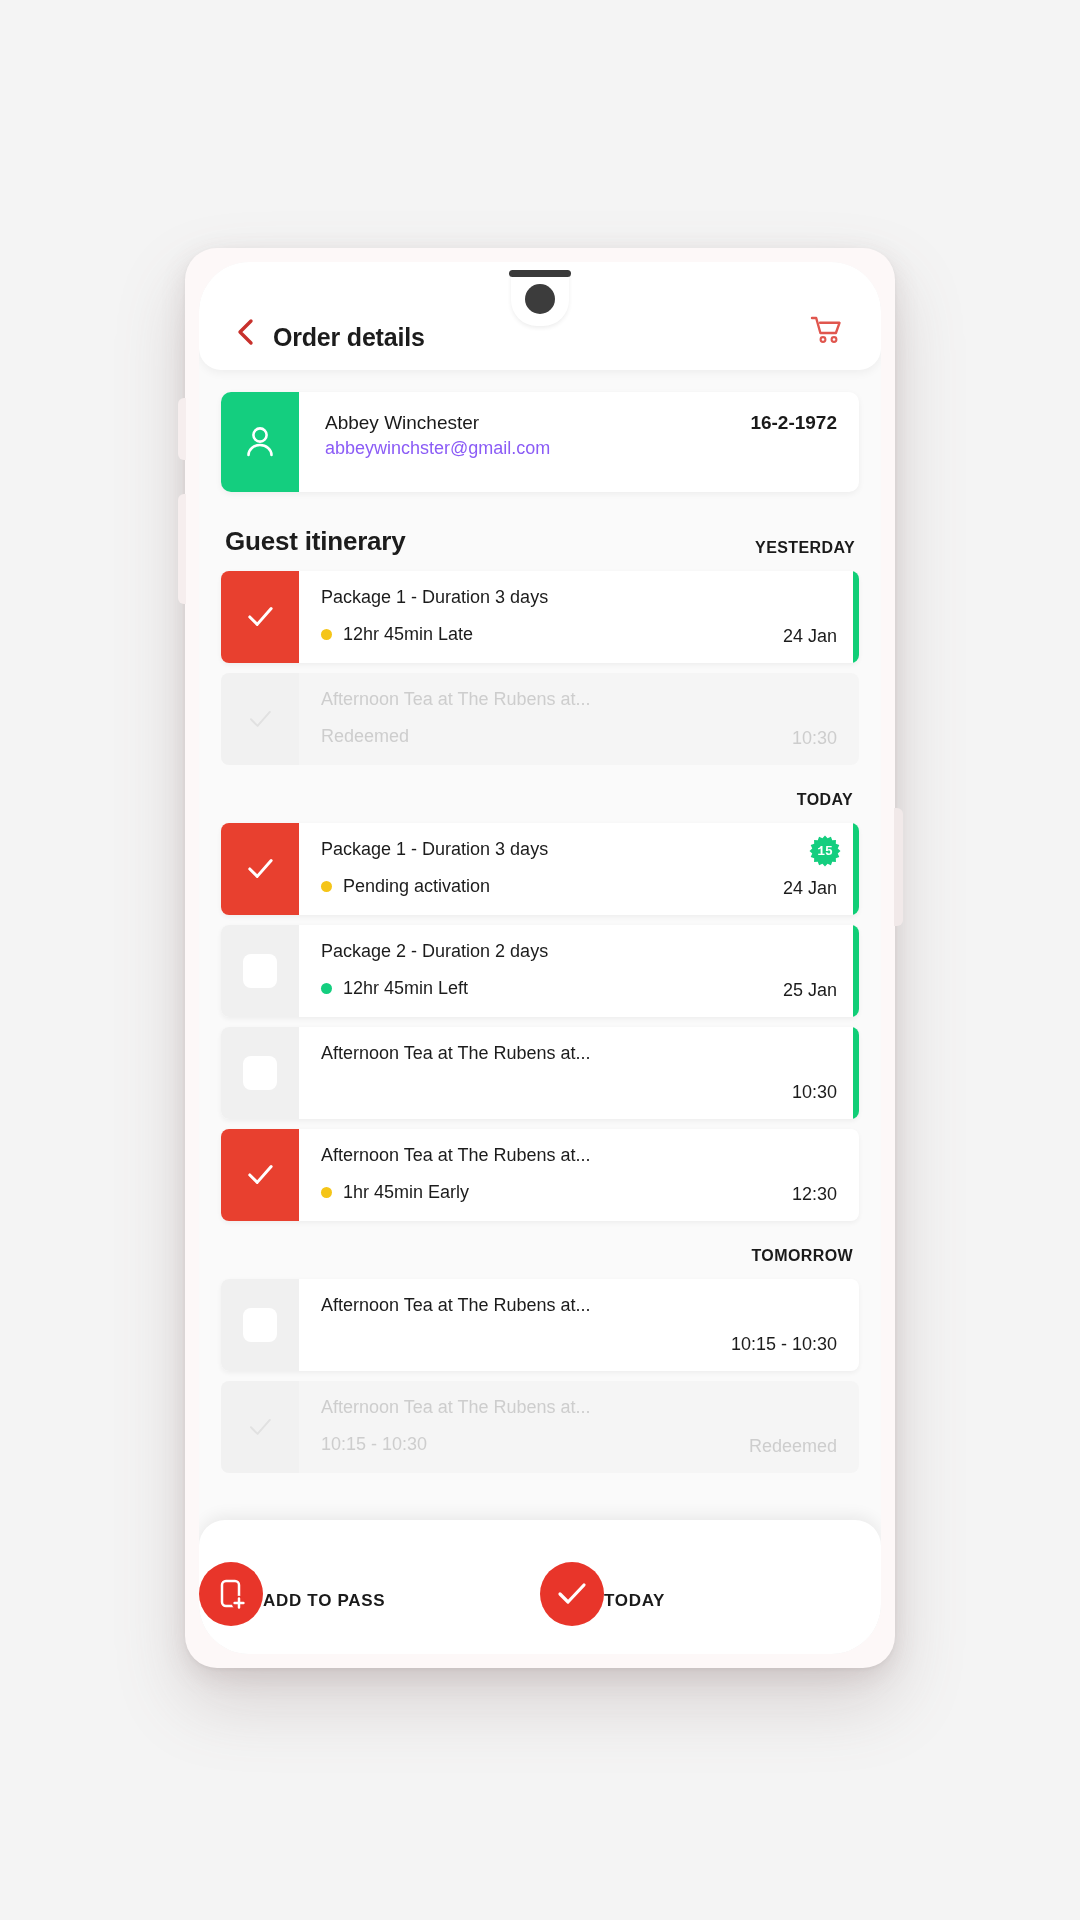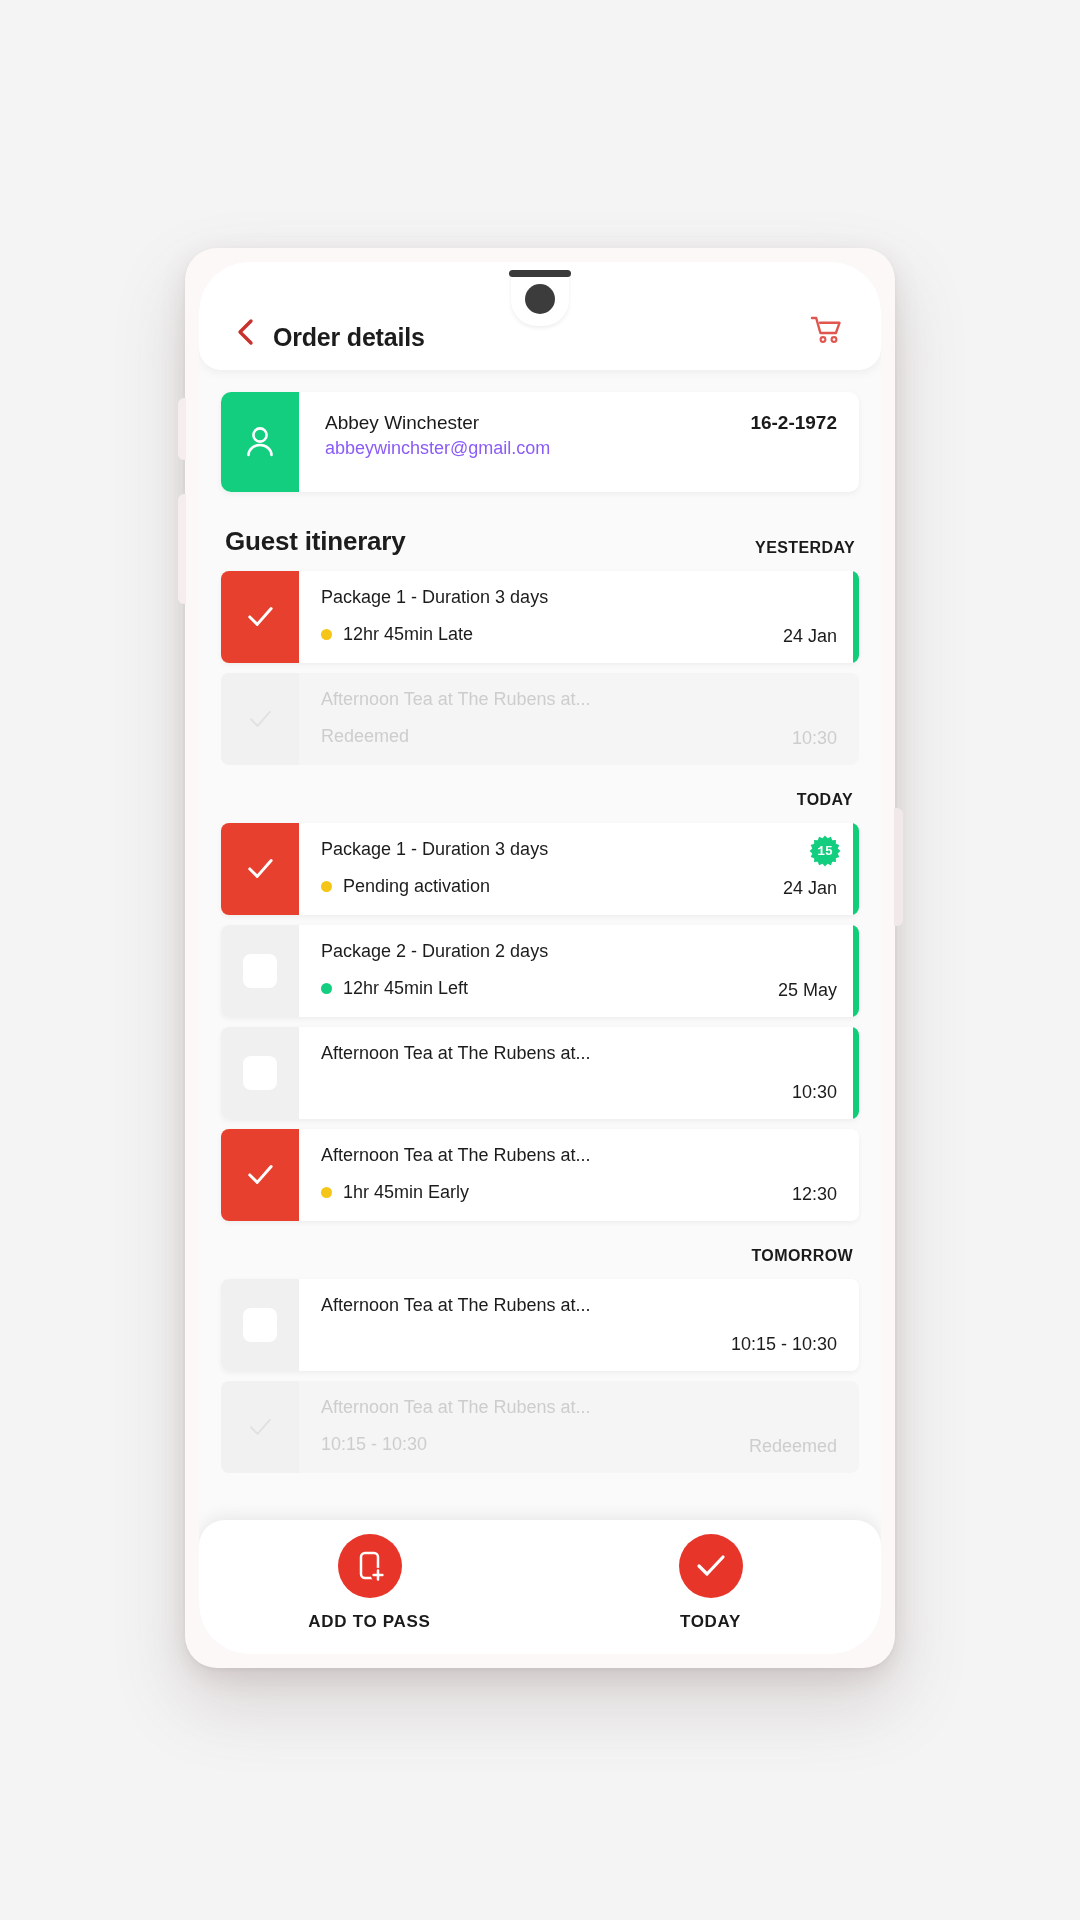--- a/index.html
+++ b/index.html
@@ -331,21 +331,21 @@
     background: #ffffff;
     border-radius: 26px 26px 50px 50px;
     box-shadow: 0 -4px 16px rgba(0,0,0,0.07);
     display: flex;
     z-index: 20;
     padding-top: 14px;
   }
   .action {
     flex: 1;
     display: flex;
-    flex-direction: column;
+    flex-direction: row;
     align-items: center;
     cursor: pointer;
   }
   .action-circle {
     width: 64px; height: 64px;
     border-radius: 50%;
     background: #e8352a;
     display: flex;
     align-items: center;
     justify-content: center;
@@ -469,21 +469,21 @@
               <div class="row">
                 <div class="tile unchecked">
                   <div class="ubox"></div>
                 </div>
                 <div class="row-main">
                   <div class="row-title">Package 2 - Duration 2 days</div>
                   <div class="row-sub">
                     <span class="dot" style="background: rgb(20, 206, 127);"></span>
                     <span>12hr 45min Left</span>
                   </div>
-                  <div class="row-right">25 May</div>
+                  <div class="row-right">25 Jan</div>
                 </div>
                 <div class="bar" style="background: rgb(16, 206, 119);"></div>
               </div>
               <div class="row">
                 <div class="tile unchecked">
                   <div class="ubox"></div>
                 </div>
                 <div class="row-main">
                   <div class="row-title">Afternoon Tea at The Rubens at...</div>
                   <div class="row-right">10:30</div>

